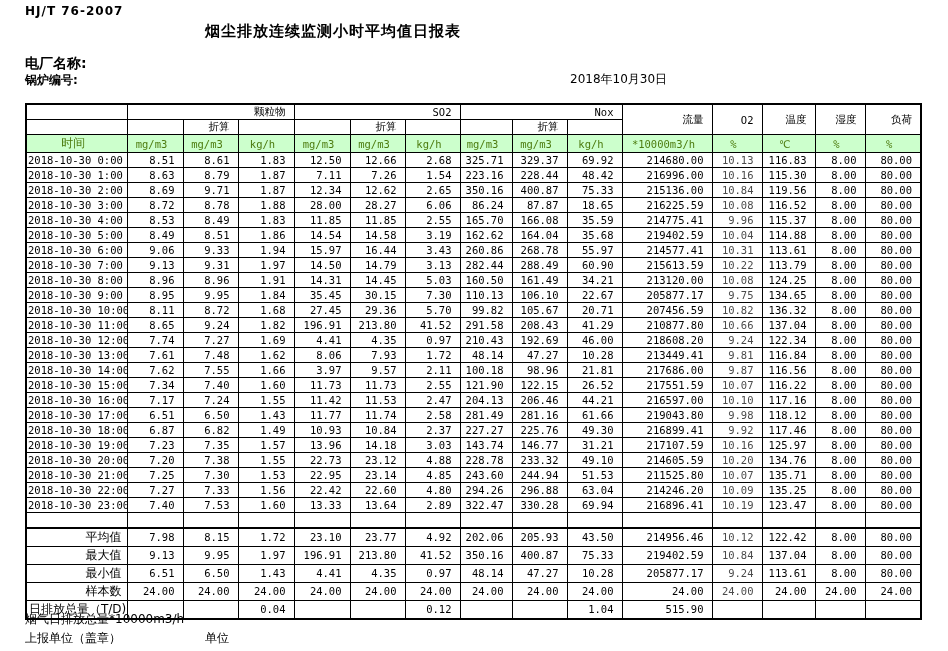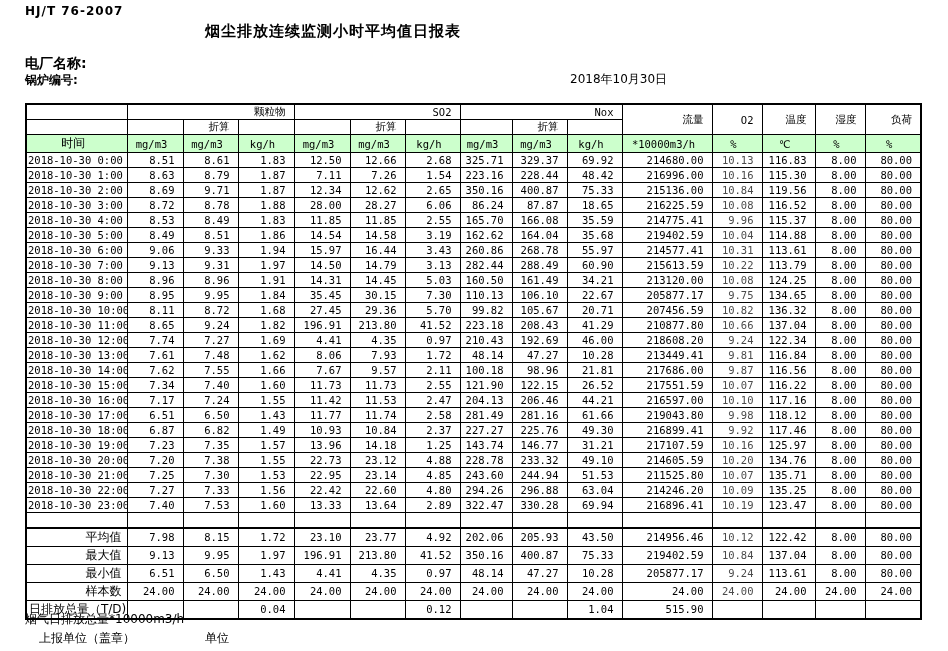--- a/index.html
+++ b/index.html
@@ -23,36 +23,36 @@
     font-weight: normal;
     overflow: hidden; white-space: nowrap;
     font-size: 10.5px;
     font-family: "DejaVu Sans Mono", "DejaVu Sans", monospace;
     padding: 0 8px 0 1px;
     text-align: right;
     height: 15px;
   }
   thead th, thead td { text-align: center; padding: 0 2px; height: 16px;
     font-family: "DejaVu Sans", sans-serif; font-size: 12px; }
-  tr.units-row th { background: #ccffcc; color: #000000; height: 16px;
+  tr.units-row th { background: #ccffcc; color: #4d7c0f; height: 16px;
     text-align: center; font-size: 10.5px;
     font-family: "DejaVu Sans Mono", "DejaVu Sans", monospace; }
   tr.units-row th.time-head { font-family: "DejaVu Sans", sans-serif; font-size: 12px; }
 
   tbody.data td.c0 { text-align: right; padding-right: 5px; }
   td.c10 { padding-right: 12px; }
   td.c11 { text-align: center; padding: 0 2px; color: #4a4a4a; }
   tbody.spacer td { height: 15px; }
   tbody.summary td { height: 16px; }
   tbody.summary tr:first-child td { border-top: 2px solid #000; }
   tbody.summary td.c0 { font-family: "DejaVu Sans", sans-serif; font-size: 12px; padding-right: 5px; }
   tbody.summary tr:last-child td.c0 { text-align: right; padding-left: 2px; }
 
   .footer-flow { position: absolute; left: 25px; top: 611px; font-size: 12px; }
-  .footer-report-unit { position: absolute; left: 25px; top: 630px; font-size: 12px; margin-left: 14px; }
+  .footer-report-unit { position: absolute; left: 25px; top: 630px; font-size: 12px; }
   .footer-unit { position: absolute; left: 205px; top: 630px; font-size: 12px; font-family: Liberation Serif, serif; }
 </style>
 </head>
 <body>
 
 <div class="doc-code">HJ/T 76-2007</div>
 <div class="page-title">烟尘排放连续监测小时平均值日报表</div>
 <div class="plant-line">电厂名称:</div>
 <div class="boiler-line">锅炉编号:</div>
 <div class="date-line">2018年10月30日</div>
@@ -306,21 +306,21 @@
         <td class="c14">80.00</td>
       </tr>
       <tr>
         <td class="c0">2018-10-30 11:00</td>
         <td class="c1">8.65</td>
         <td class="c2">9.24</td>
         <td class="c3">1.82</td>
         <td class="c4">196.91</td>
         <td class="c5">213.80</td>
         <td class="c6">41.52</td>
-        <td class="c7">223.18</td>
+        <td class="c7">291.58</td>
         <td class="c8">208.43</td>
         <td class="c9">41.29</td>
         <td class="c10">210877.80</td>
         <td class="c11">10.66</td>
         <td class="c12">137.04</td>
         <td class="c13">8.00</td>
         <td class="c14">80.00</td>
       </tr>
       <tr>
         <td class="c0">2018-10-30 12:00</td>
@@ -354,21 +354,21 @@
         <td class="c11">9.81</td>
         <td class="c12">116.84</td>
         <td class="c13">8.00</td>
         <td class="c14">80.00</td>
       </tr>
       <tr>
         <td class="c0">2018-10-30 14:00</td>
         <td class="c1">7.62</td>
         <td class="c2">7.55</td>
         <td class="c3">1.66</td>
-        <td class="c4">7.67</td>
+        <td class="c4">3.97</td>
         <td class="c5">9.57</td>
         <td class="c6">2.11</td>
         <td class="c7">100.18</td>
         <td class="c8">98.96</td>
         <td class="c9">21.81</td>
         <td class="c10">217686.00</td>
         <td class="c11">9.87</td>
         <td class="c12">116.56</td>
         <td class="c13">8.00</td>
         <td class="c14">80.00</td>
@@ -441,21 +441,21 @@
         <td class="c13">8.00</td>
         <td class="c14">80.00</td>
       </tr>
       <tr>
         <td class="c0">2018-10-30 19:00</td>
         <td class="c1">7.23</td>
         <td class="c2">7.35</td>
         <td class="c3">1.57</td>
         <td class="c4">13.96</td>
         <td class="c5">14.18</td>
-        <td class="c6">1.25</td>
+        <td class="c6">3.03</td>
         <td class="c7">143.74</td>
         <td class="c8">146.77</td>
         <td class="c9">31.21</td>
         <td class="c10">217107.59</td>
         <td class="c11">10.16</td>
         <td class="c12">125.97</td>
         <td class="c13">8.00</td>
         <td class="c14">80.00</td>
       </tr>
       <tr>

